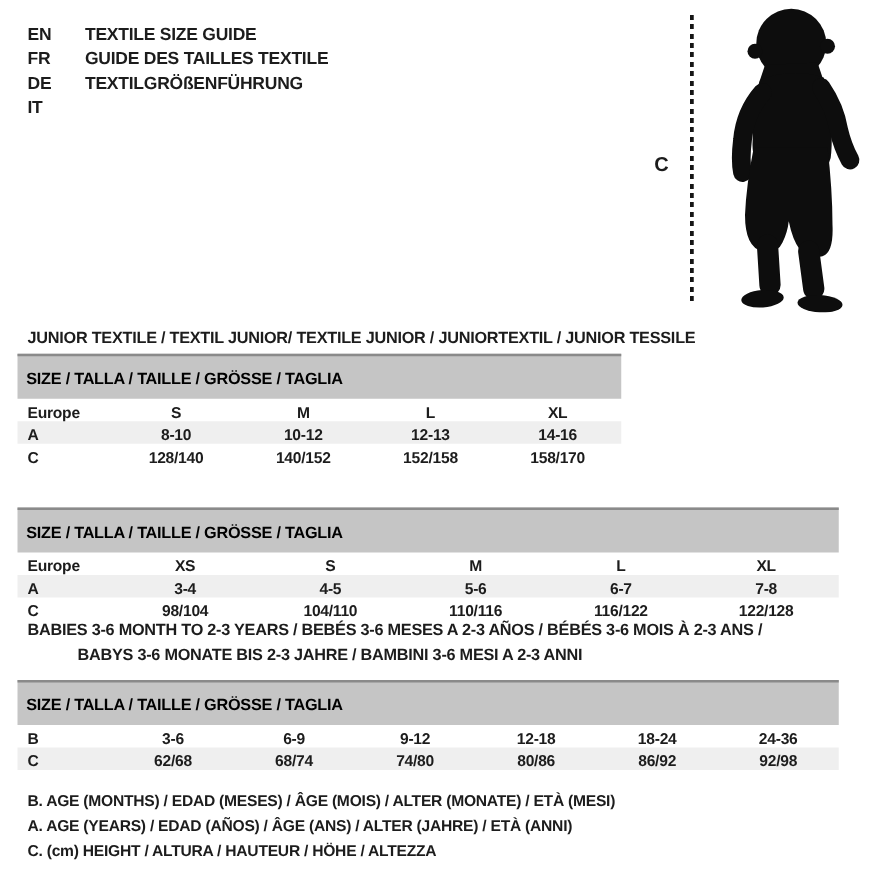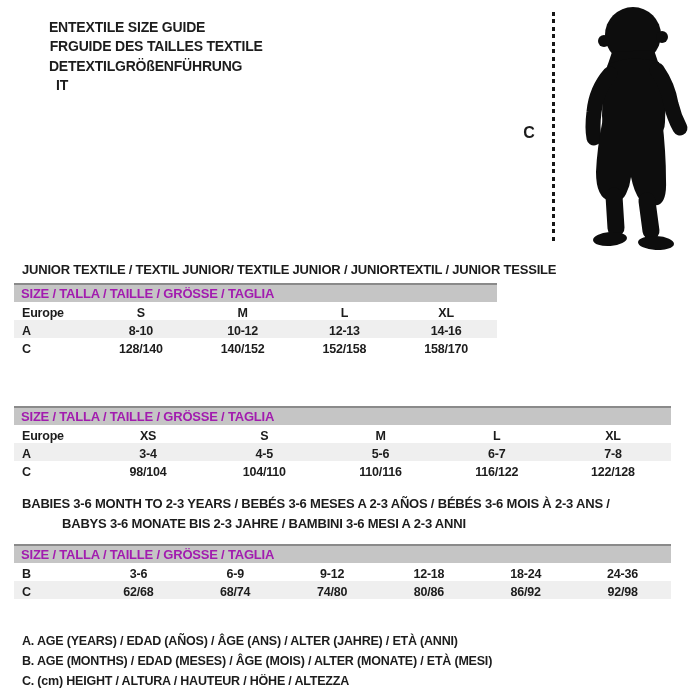--- a/index.html
+++ b/index.html
@@ -5,21 +5,21 @@
   * { margin:0; padding:0; box-sizing:border-box; }
   html,body { background:#fff; }
   .page {
     position:relative; width:700px; height:700px; background:#ffffff;
     font-family:"Liberation Sans", sans-serif; font-weight:700;
     color:#1c1c1c; overflow:hidden; letter-spacing:-0.2px;
   }
 
   
   .lang-block { position:absolute; left:22px; top:17px; }
-  .lang-row { display:flex; height:19.5px; align-items:center; font-size:14px;text-align:right; }
+  .lang-row { display:flex; height:19.5px; align-items:center; font-size:14px; }
   .lang-code { width:46px; }
   .lang-label { white-space:nowrap; }
 
   
   .measure-line {
     position:absolute; left:552px; top:12px; width:3px; height:231px;
     background:repeating-linear-gradient(to bottom,#161616 0 4px,transparent 4px 7.5px);
   }
   .measure-label {
     position:absolute; left:518px; top:124px; width:22px; text-align:center;
@@ -27,22 +27,22 @@
   }
   .silhouette { position:absolute; left:556px; top:2px; width:146px; height:248px; }
 
   
   .sec-title { position:absolute; left:22px; font-size:13px; white-space:nowrap; }
   .sub-a { font-size:8px; vertical-align:-3px; letter-spacing:0; }
 
   
   .size-table { position:absolute; left:14px; }
   .size-bar {
-    height:19px; background:#c5c5c5; border-top:2px solid #8a8a8a;
-    display:flex; align-items:center; padding-left:7px; font-size:13px; color:#a21caf;
+    height:36px; background:#c5c5c5; border-top:2px solid #8a8a8a;
+    display:flex; align-items:center; padding-left:7px; font-size:13px; color:#000000;
   }
   .trow { height:18px; display:flex; align-items:flex-end; font-size:12.5px; }
   .trow.alt { background:#efefef; }
   .row-label { width:76px; padding-left:8px; }
   .cell { flex:1; text-align:center; }
 
   
   .legend { position:absolute; left:22px; top:631px; }
   .legend-line { height:20px; font-size:12.5px; white-space:nowrap; display:flex; align-items:center; }
 </style>
@@ -160,18 +160,18 @@
       <span class="cell">62/68</span>
       <span class="cell">68/74</span>
       <span class="cell">74/80</span>
       <span class="cell">80/86</span>
       <span class="cell">86/92</span>
       <span class="cell">92/98</span>
     </div>
   </div>
 
   <div class="legend">
+    <div class="legend-line">B. AGE (MONTHS) / EDAD (MESES) / ÂGE (MOIS) / ALTER (MONATE) / ETÀ (MESI)</div>
     <div class="legend-line">A. AGE (YEARS) / EDAD (AÑOS) / ÂGE (ANS) / ALTER (JAHRE) / ETÀ (ANNI)</div>
-    <div class="legend-line">B. AGE (MONTHS) / EDAD (MESES) / ÂGE (MOIS) / ALTER (MONATE) / ETÀ (MESI)</div>
     <div class="legend-line">C. (cm) HEIGHT / ALTURA / HAUTEUR / HÖHE / ALTEZZA</div>
   </div>
 
 </div>
 
 </body></html>

